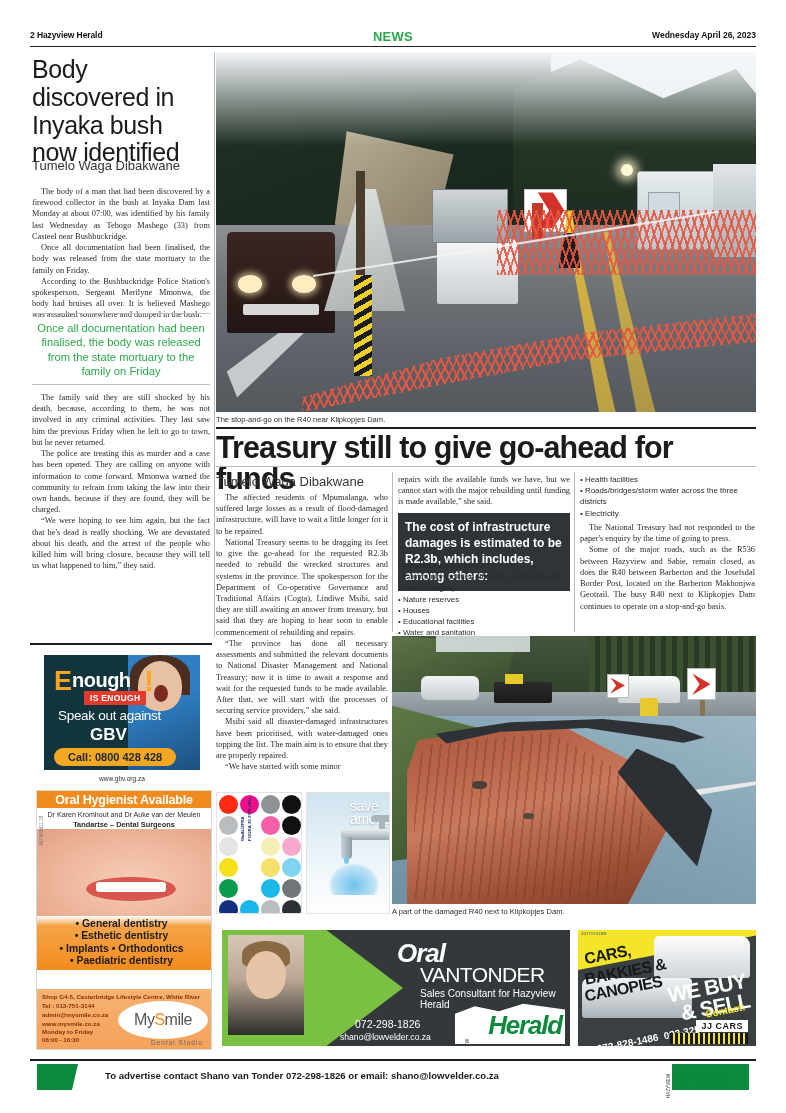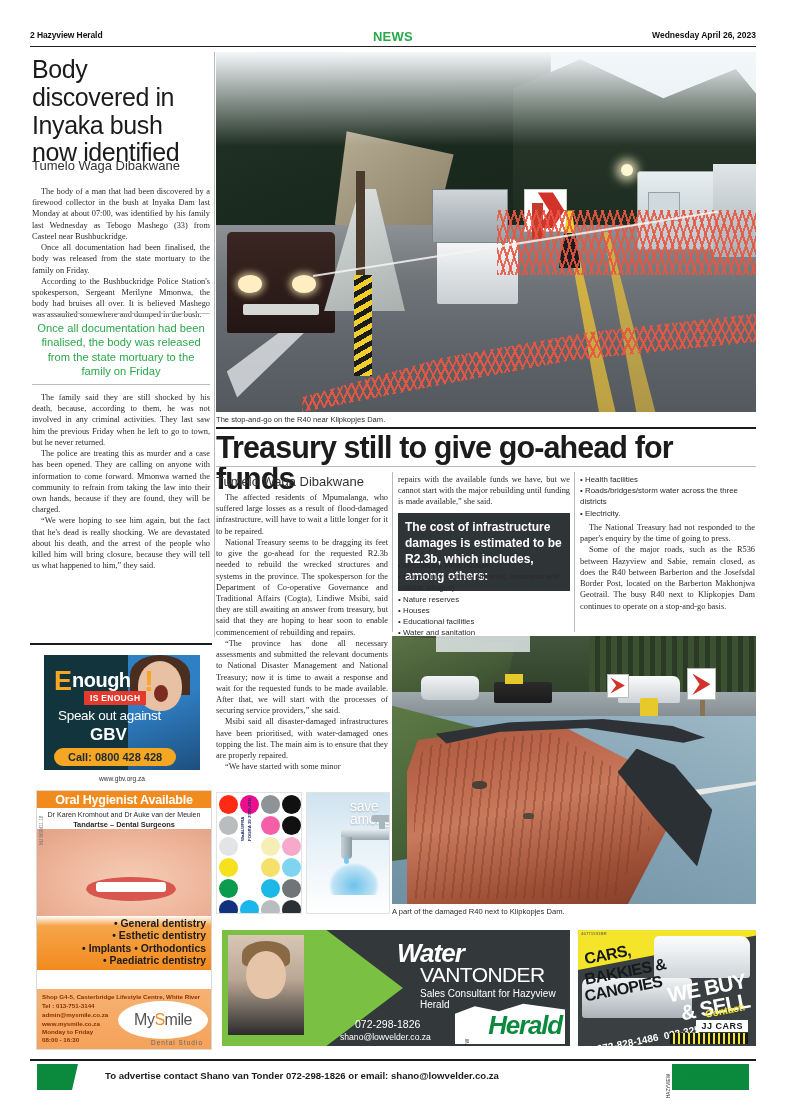--- a/index.html
+++ b/index.html
@@ -165,21 +165,21 @@
     position: absolute; left: 28%; top: 48px; width: 52%; height: 24px;
     background: #d9564f; border-radius: 50%;
   }
   .dent-teeth {
     position: absolute; left: 34%; top: 53px; width: 40%; height: 10px;
     background: #fff; border-radius: 3px;
   }
   .dent-services {
     position: absolute; left: 0; top: 125px; width: 100%;
     background: linear-gradient(180deg, rgba(242,139,30,0) 0%, #f6a44a 18%, #f28b1e 100%);
-    padding: 2px 5px 3px 0; text-align: right;
+    padding: 2px 5px 3px 0; text-align: center;
     font-size: 10.4px; font-weight: bold; color: #1b1b1b; line-height: 1.18;
   }
   .dent-contact {
     position: absolute; left: 0; bottom: 0; width: 100%; height: 60px;
     background: linear-gradient(180deg,#f6b272 0%, #f5a25a 100%);
   }
   .dent-addr {
     position: absolute; left: 5px; top: 4px; font-size: 6.2px; font-weight: bold;
     color: #8a2f05; line-height: 1.45;
   }
@@ -610,21 +610,21 @@
     <div class="splash"></div>
   </div>
 
   <div class="ad shano" style="left:222px; top:930px; width:348px; height:116px;">
     <div class="shano-green"></div>
     <div class="shano-dark"></div>
     <div class="shano-photo">
       <div class="shano-hair"></div>
       <div class="shano-face"></div>
     </div>
-    <div class="shano-name">Water</div>
+    <div class="shano-name">Oral</div>
     <div class="shano-vt">
       <b>VAN</b><span>TONDER</span>
     </div>
     <div class="shano-role">Sales Consultant for Hazyview Herald</div>
     <div class="shano-phone">072-298-1826</div>
     <div class="shano-mail">shano@lowvelder.co.za</div>
     <div class="herald-badge"></div>
     <div class="herald-vert">HAZYVIEW</div>
     <div class="herald-word">Herald</div>
   </div>

